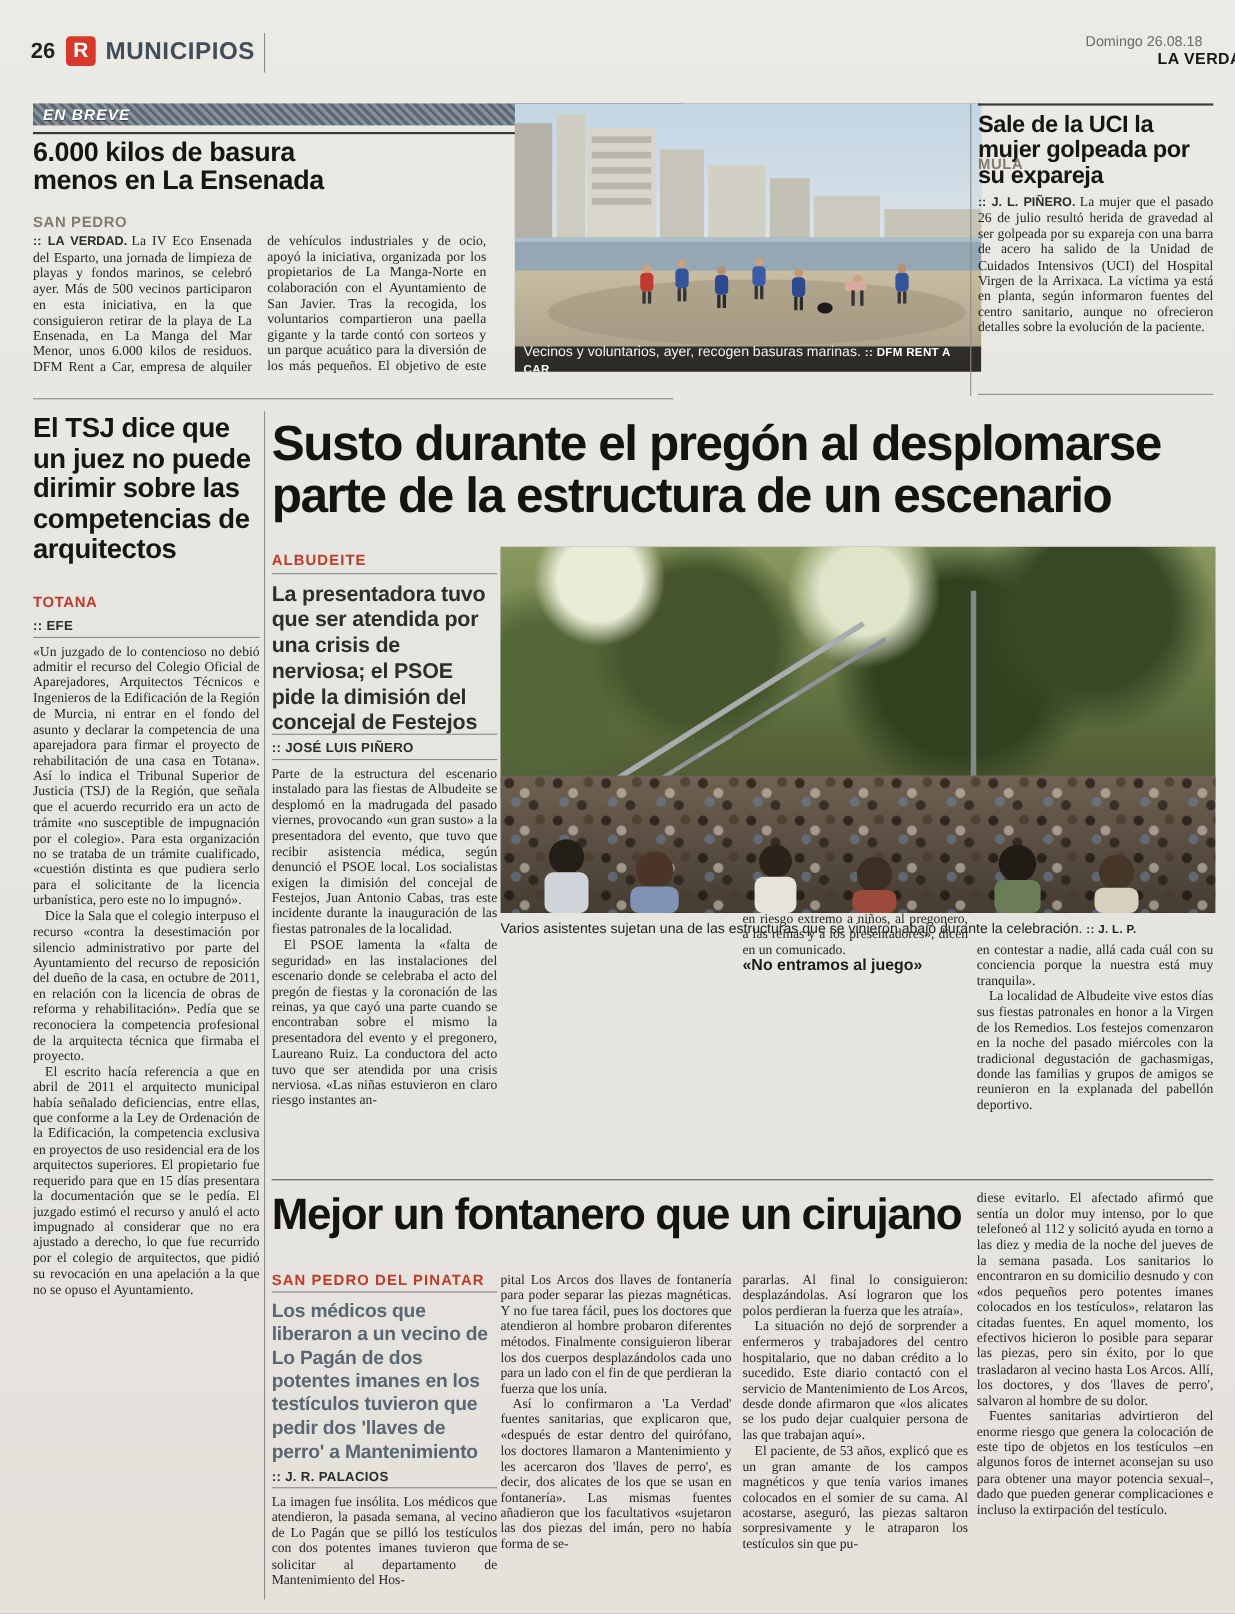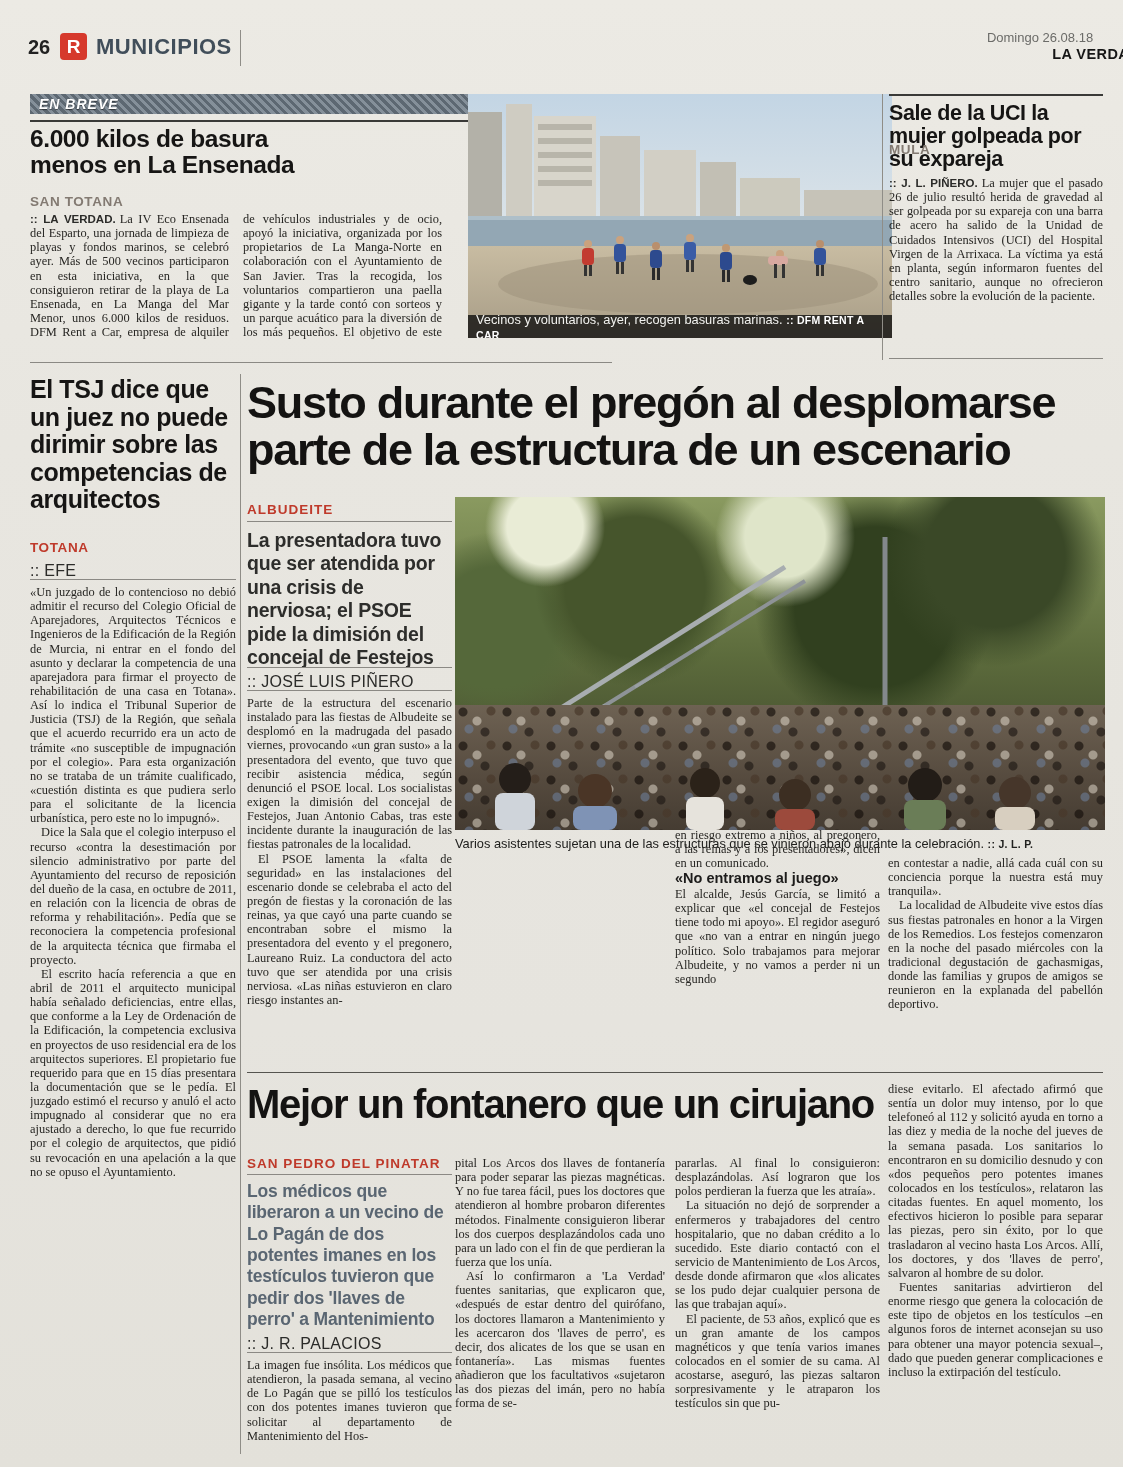--- a/index.html
+++ b/index.html
@@ -26,21 +26,21 @@
   
   .brief-headline{font-size:24.5px;line-height:1.07;font-weight:bold;color:#161514;letter-spacing:-.4px;}
   .loc{font-size:13.5px;font-weight:bold;letter-spacing:.6px;}
   .loc.red{color:#bf3a2b;}
   .loc.gray{color:#837a72;}
   .body-txt{font-family:"Liberation Serif",serif;font-size:12.4px;line-height:1.14;
     text-align:justify;color:#262522;overflow:hidden;}
   .body-txt p{margin:0;}
   .body-txt p + p{text-indent:11px;}
   .byline-inline{font-family:"Liberation Sans",sans-serif;font-weight:bold;font-size:11.5px;color:#2b2b29;margin-right:4px;}
-  .byline-line{font-size:16px;font-weight:normal;color:#2b2b29;letter-spacing:.3px;}
+  .byline-line{font-size:12px;font-weight:bold;color:#2b2b29;letter-spacing:.3px;}
   .two-col{column-count:2;column-gap:14px;}
   .big-headline{font-weight:bold;color:#141312;letter-spacing:-1.3px;line-height:1.04;}
   .standfirst{font-weight:bold;}
   .subhead{font-family:"Liberation Sans",sans-serif;font-weight:bold;font-size:14.5px;color:#1c1b1a;
     margin:6px 0 2px 0;text-indent:0 !important;}
   .caption{font-size:12.8px;color:#20201e;}
   .caption b{font-size:10.5px;letter-spacing:.3px;}
   
   .photo{overflow:hidden;background:#9aa4ab;}
   .photo-caption-bar{position:absolute;left:0;right:0;bottom:0;height:23px;
@@ -72,21 +72,21 @@
     <div class="abs hdr-brand" style="right:23px;top:46px;width:200px;">LA VERDAD</div>
   </header>
 
   <div class="abs enbreve" style="left:30px;top:94px;width:582px;">
     <span>EN BREVE</span>
   </div>
   <div class="abs hrule" style="left:30px;top:120px;width:582px;"></div>
 
   <section>
     <h2 class="abs brief-headline" style="left:30px;top:126px;width:310px;margin:0;">6.000 kilos de basura menos en La Ensenada</h2>
-    <div class="abs loc gray" style="left:30px;top:194px;">SAN TOTANA</div>
+    <div class="abs loc gray" style="left:30px;top:194px;">SAN PEDRO</div>
     <div class="abs body-txt two-col" style="left:30px;top:212px;width:412px;height:138px;">
       <p><b class="byline-inline">:: LA VERDAD.</b><span>La IV Eco Ensenada del Esparto, una jornada de limpieza de playas y fondos marinos, se celebró ayer. Más de 500 vecinos participaron en esta iniciativa, en la que consiguieron retirar de la playa de La Ensenada, en La Manga del Mar Menor, unos 6.000 kilos de residuos. DFM Rent a Car, empresa de alquiler de vehículos industriales y de ocio, apoyó la iniciativa, organizada por los propietarios de La Manga-Norte en colaboración con el Ayuntamiento de San Javier. Tras la recogida, los voluntarios compartieron una paella gigante y la tarde contó con sorteos y un parque acuático para la diversión de los más pequeños. El objetivo de este proyecto, que se celebra por cuarto año consecutivo, es concienciar a la población sobre la importancia del respeto por el medio ambiente.</span></p>
     </div>
   </section>
 
   <figure class="abs photo" style="left:468px;top:94px;width:424px;height:244px;margin:0;">
     <svg width="424" height="244" viewBox="0 0 424 244">
       <defs>
         <linearGradient id="sky" x1="0" y1="0" x2="0" y2="1">
           <stop offset="0" stop-color="#c3d5e4"></stop>
@@ -231,21 +231,20 @@
     </figure>
     <div class="abs caption" style="left:455px;top:836px;width:650px;">
       <span>Varios asistentes sujetan una de las estructuras que se vinieron abajo durante la celebración.</span> <b>:: J. L. P.</b>
     </div>
 
     <div class="abs body-txt" style="left:455px;top:856px;width:210px;height:214px;">
     </div>
     <div class="abs body-txt" style="left:675px;top:828px;width:205px;height:214px;">
       <p>en riesgo extremo a niños, al pregonero, a las reinas y a los presentadores», dicen en un comunicado.</p>
       <p class="subhead">«No entramos al juego»</p>
-      <p style="text-indent:0;">El alcalde, Jesús García, se limitó a explicar que «el concejal de Festejos tiene todo mi apoyo». El regidor aseguró que «no van a entrar en ningún juego político. Solo trabajamos para mejorar Albudeite, y no vamos a perder ni un segundo</p>
     </div>
     <div class="abs body-txt" style="left:888px;top:856px;width:215px;height:214px;">
       <p>en contestar a nadie, allá cada cuál con su conciencia porque la nuestra está muy tranquila».</p>
       <p>La localidad de Albudeite vive estos días sus fiestas patronales en honor a la Virgen de los Remedios. Los festejos comenzaron en la noche del pasado miércoles con la tradicional degustación de gachasmigas, donde las familias y grupos de amigos se reunieron en la explanada del pabellón deportivo.</p>
     </div>
   </section>
 
   <div class="abs hrule-thin" style="left:247px;top:1072px;width:856px;background:#55544f;"></div>
 
   <section>

